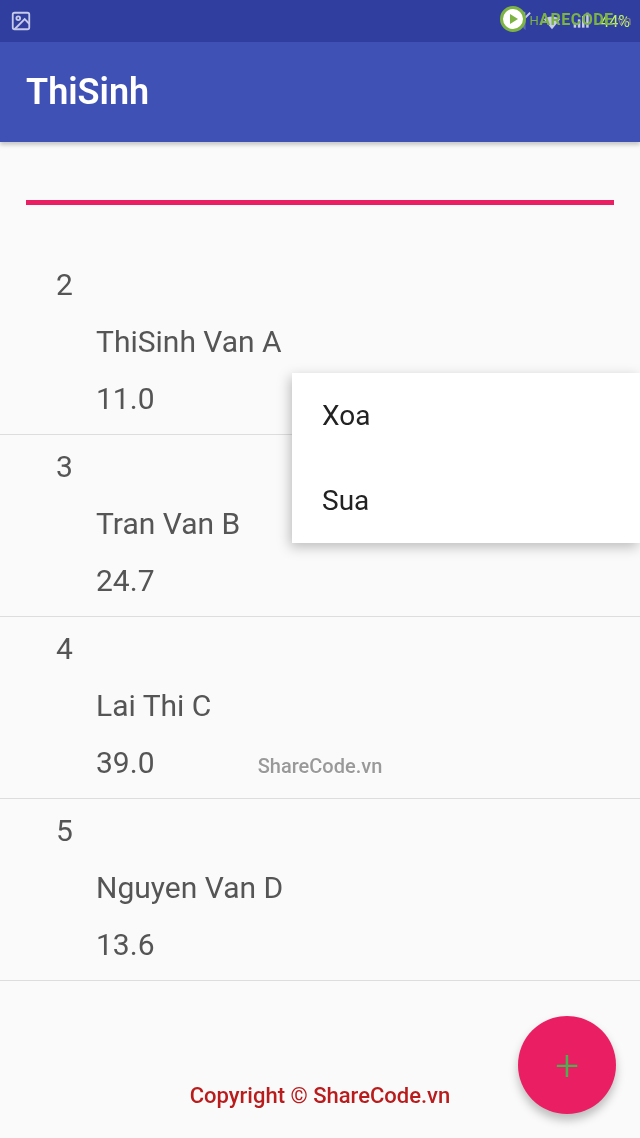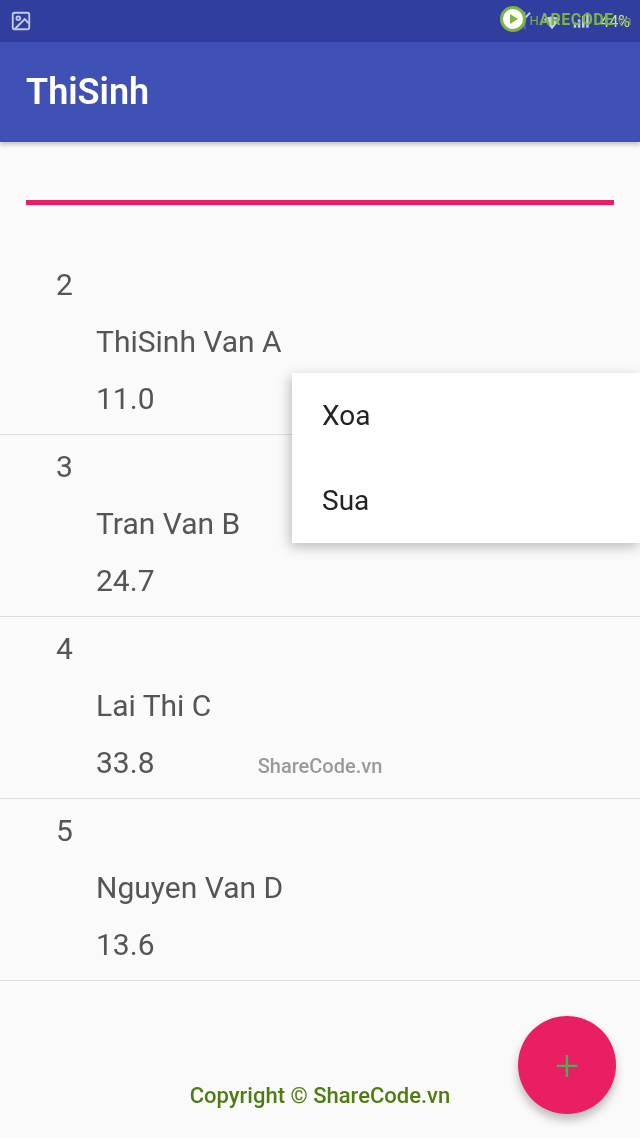--- a/index.html
+++ b/index.html
@@ -99,21 +99,21 @@
       color: #999;
       font-size: 20px;
       font-weight: 500;
       text-shadow: 0 1px 0 #fff;
     }
     .watermark-bottom {
       position: absolute;
       bottom: 30px;
       left: 50%;
       transform: translateX(-50%);
-      color: #4d7c0f;
+      color: #b91c1c;
       font-size: 22px;
       font-weight: 500;
       text-shadow: 0 1px 0 #fff;
     }
     .watermark-corner {
       position: absolute;
       top: 6px;
       right: 8px;
       display: flex;
       align-items: center;
@@ -184,21 +184,21 @@
 
   <div class="list-item">
     <div class="item-id">3</div>
     <div class="item-name">Tran Van B</div>
     <div class="item-score">24.7</div>
   </div>
 
   <div class="list-item">
     <div class="item-id">4</div>
     <div class="item-name">Lai Thi C</div>
-    <div class="item-score">33.8</div>
+    <div class="item-score">39.0</div>
   </div>
 
   <div class="list-item">
     <div class="item-id">5</div>
     <div class="item-name">Nguyen Van D</div>
     <div class="item-score">13.6</div>
   </div>
 </div>
 
 <div class="context-menu">

